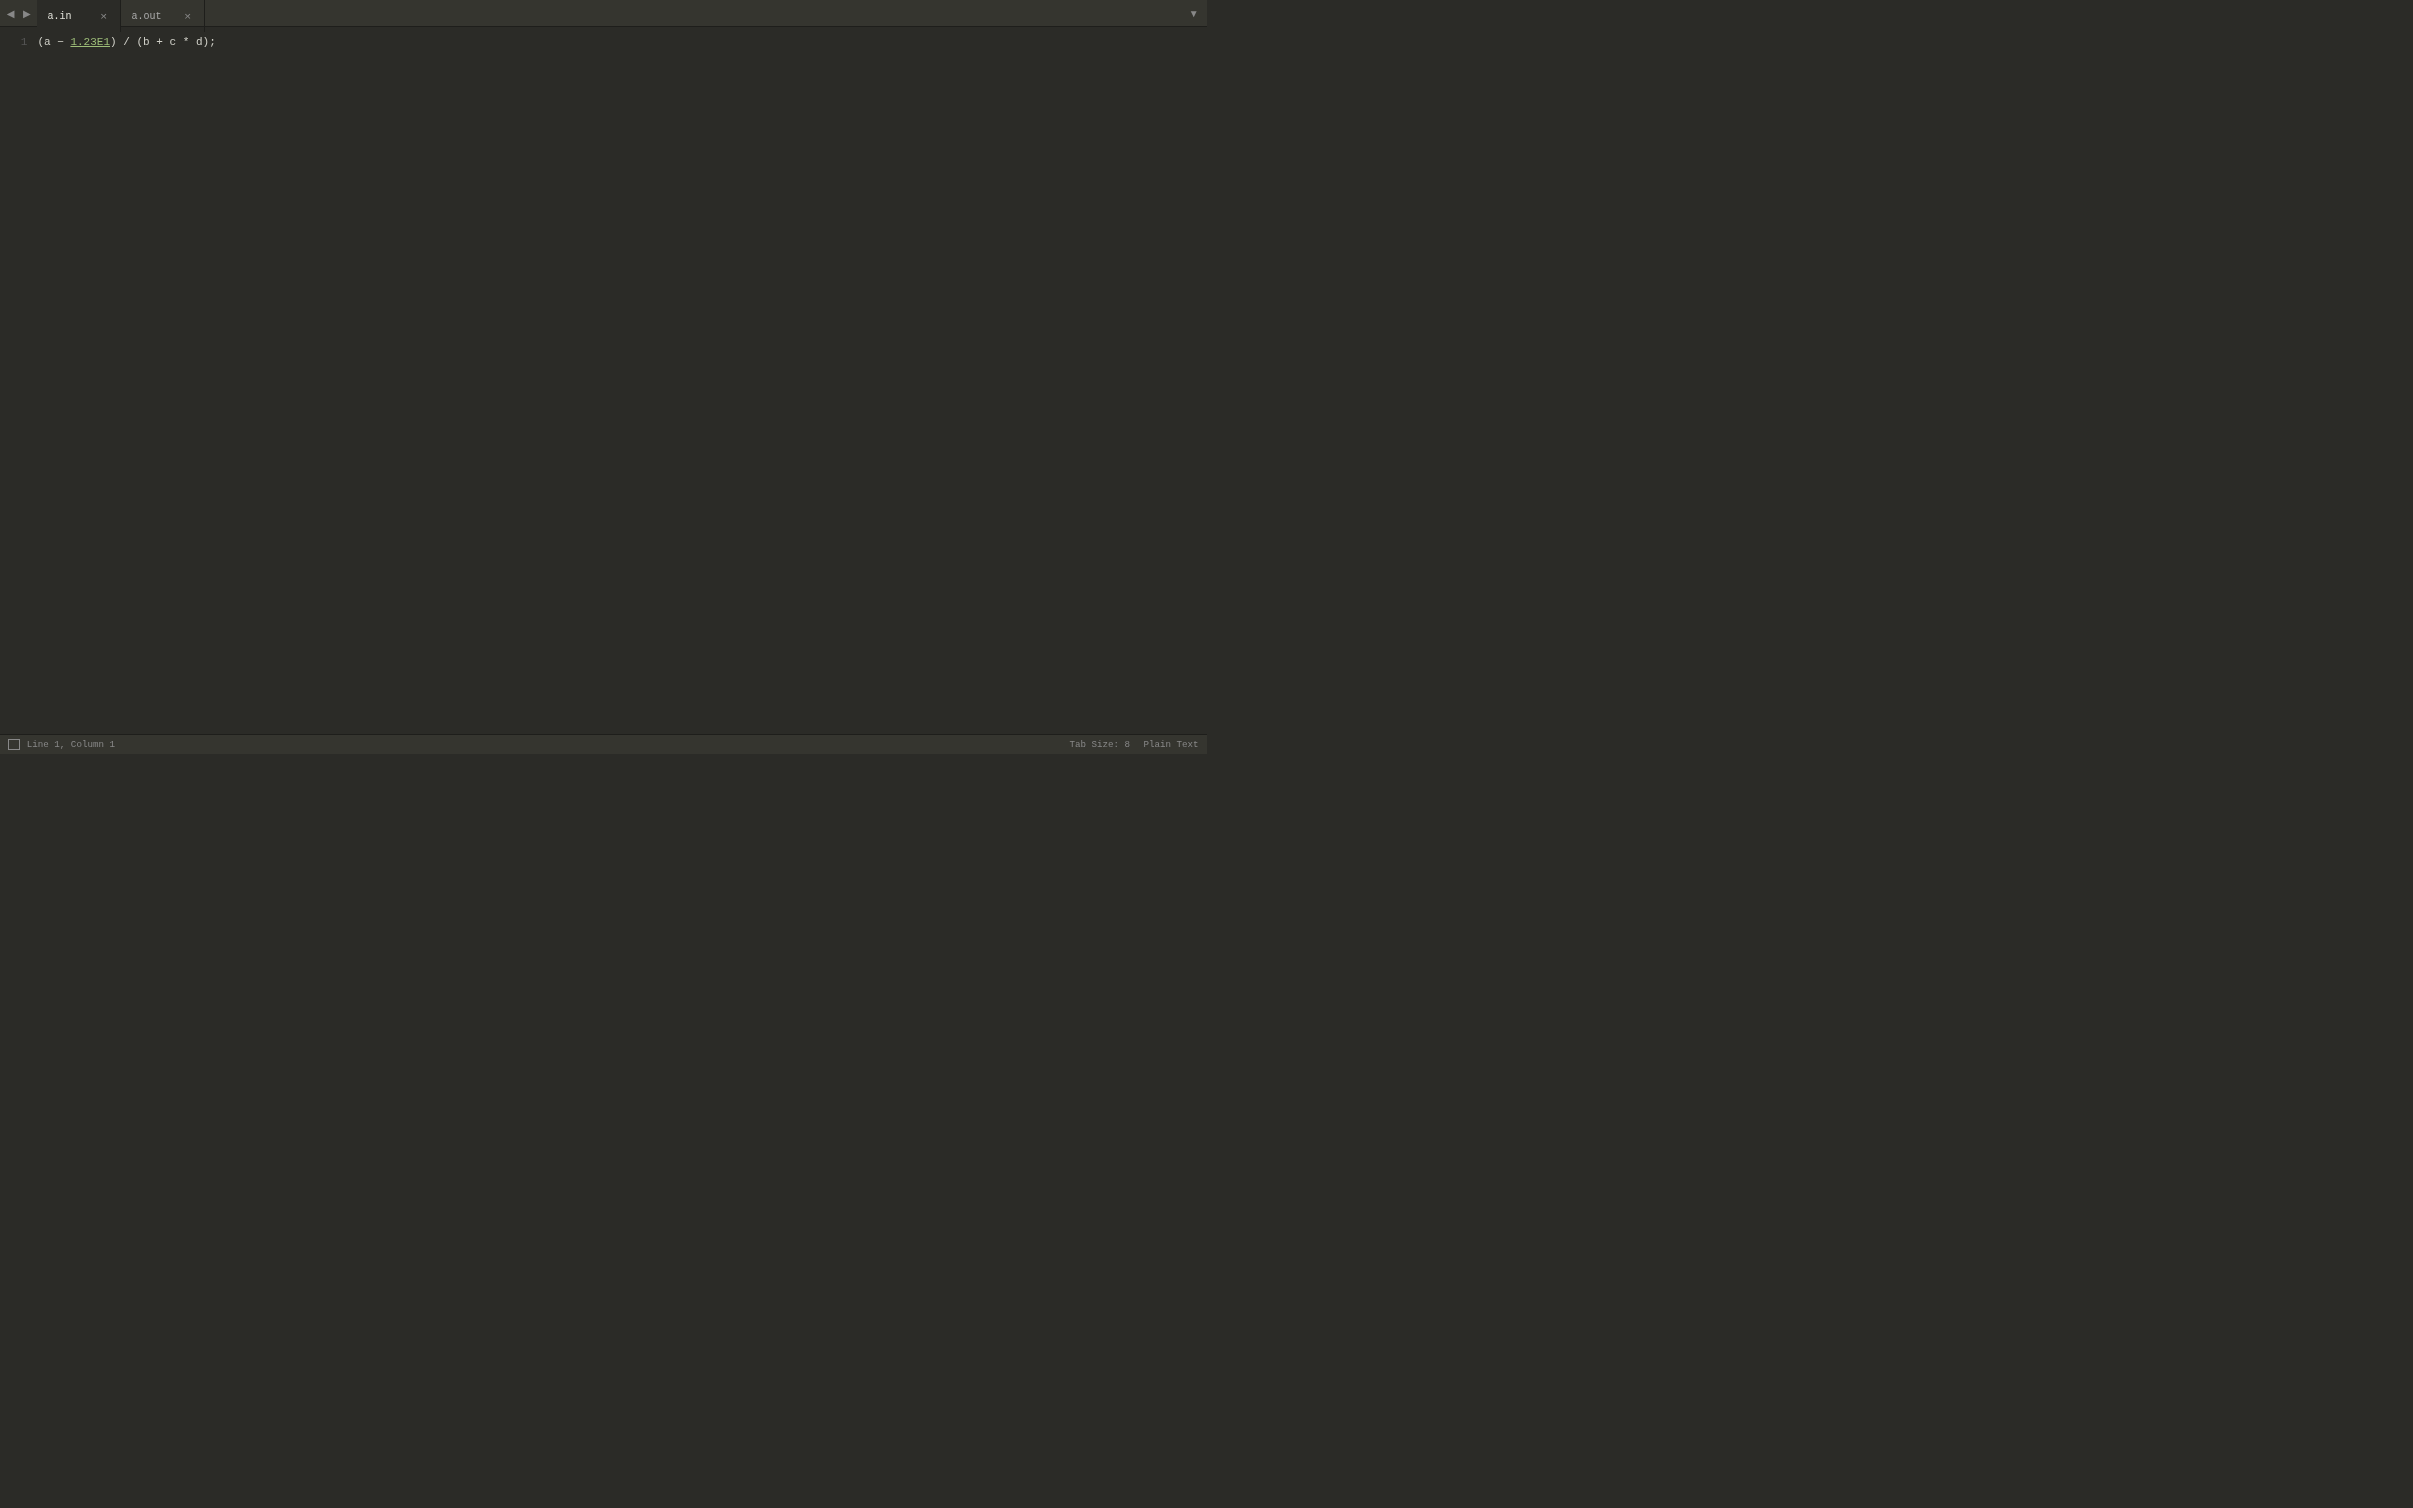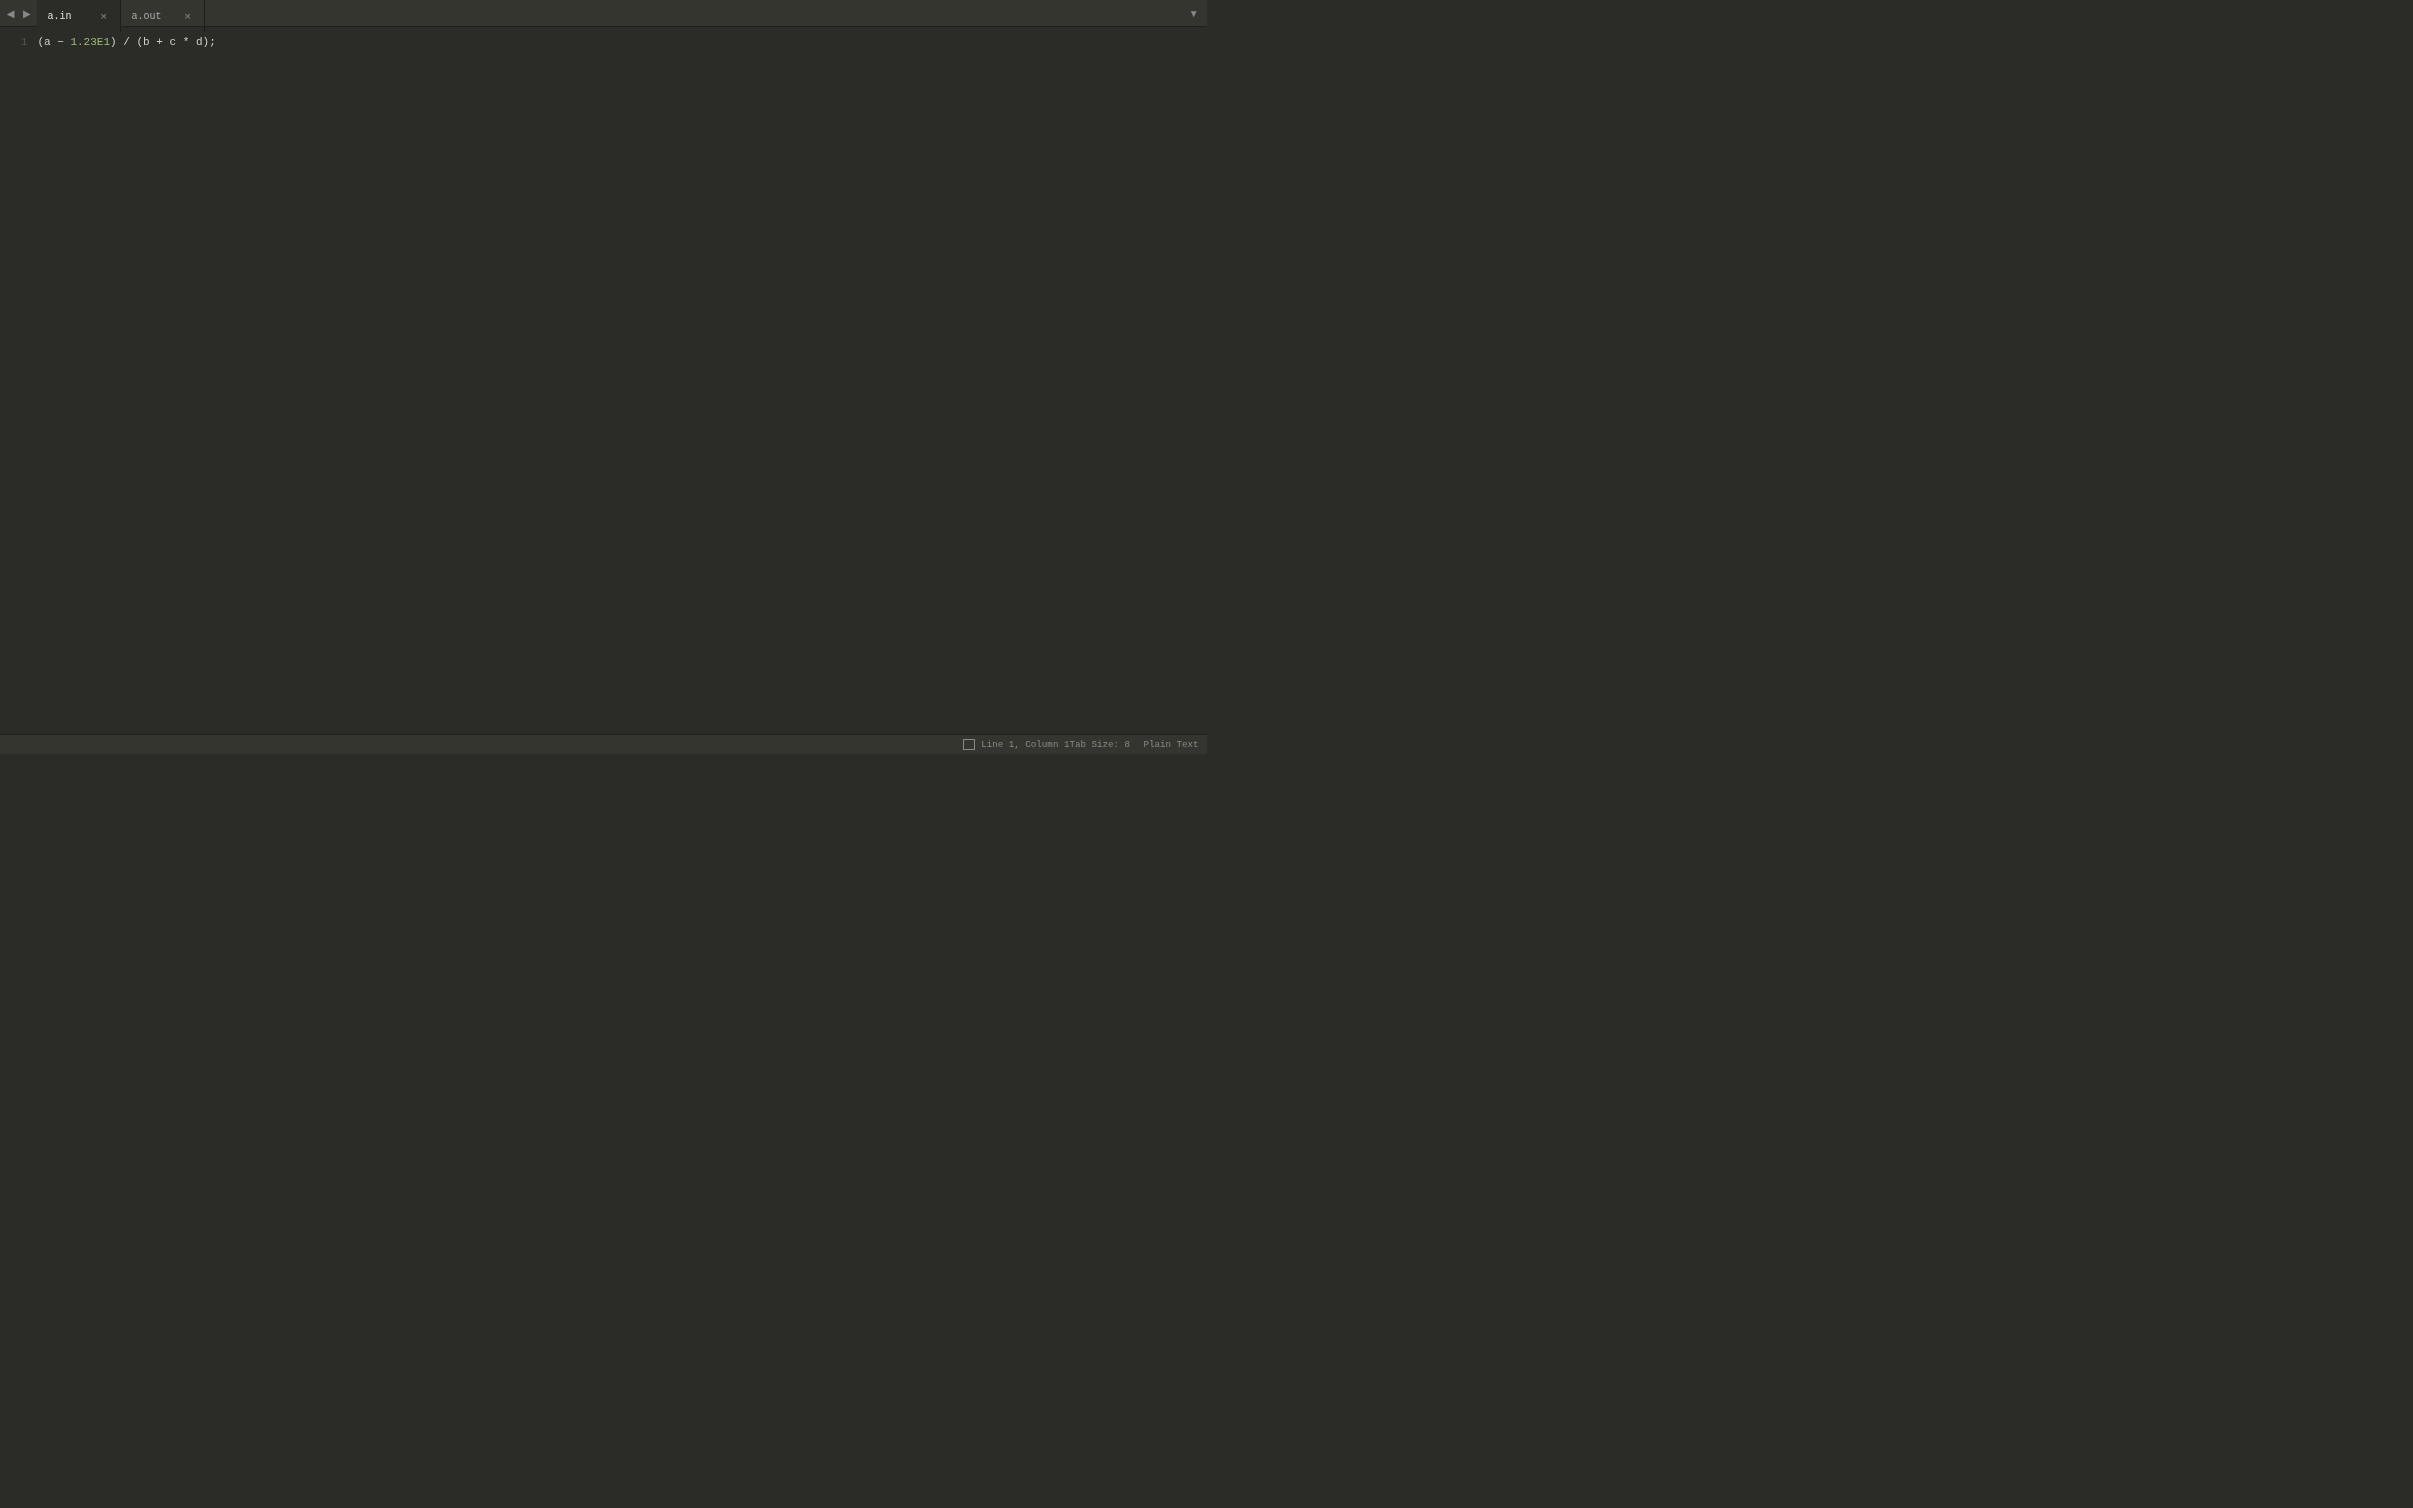--- a/index.html
+++ b/index.html
@@ -142,27 +142,27 @@
       height: 17px;
       line-height: 17px;
       white-space: pre;
     }
 
     
     .paren { color: #d0d0c8; }
     .variable { color: #d0d0c8; }
     .operator { color: #d0d0c8; }
     .number { color: #9dbd78; }
-    .underline { }
+    .underline { text-decoration: underline; }
 
     
     .status-bar {
       display: flex;
       align-items: center;
-      justify-content: flex-end;
+      justify-content: space-between;
       background-color: #35352f;
       height: 20px;
       border-top: 0.8px solid #1e1e1b;
       padding: 0 8.4px;
       font-size: 9.2px;
       color: #888;
       flex-shrink: 0;
     }
 
     .status-left {

